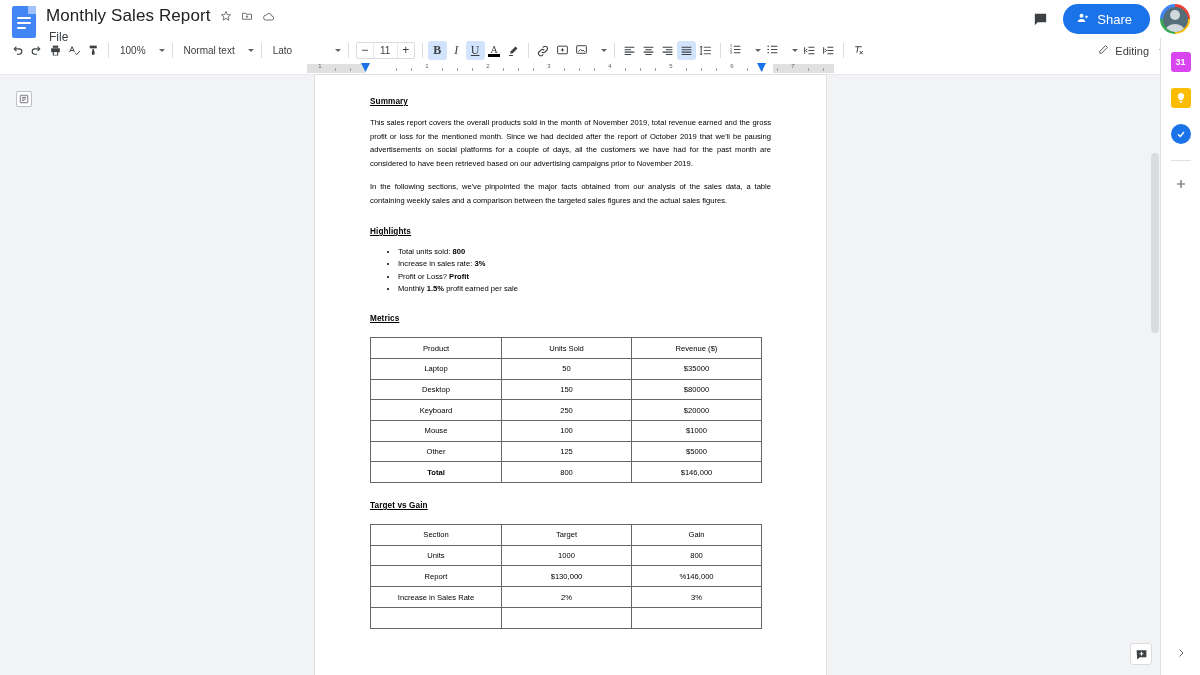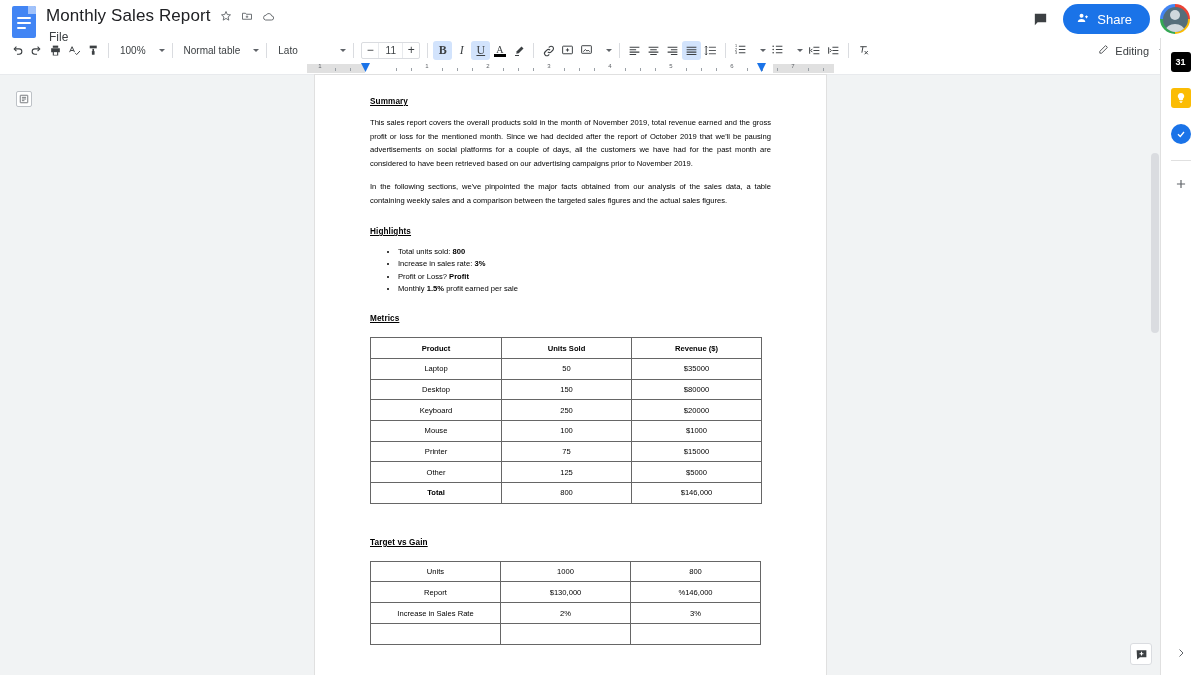--- a/index.html
+++ b/index.html
@@ -117,36 +117,36 @@
 
   
   .sec-title { font-size: 8.2px; color: #000; text-decoration: underline; font-weight: 600; letter-spacing: .1px; }
   .para { font-size: 7.6px; color: #000; line-height: 1.78; text-align: justify; margin-top: 10px; }
   .bullets { margin: 10px 0 0 28px; }
   .bullets li { font-size: 7.6px; color: #000; line-height: 1.62; list-style: disc; }
   .bullets li b { font-weight: 700; }
 
   .doc-table { border-collapse: collapse; margin: 14px 0 0 0; width: 391px; table-layout: fixed; }
   .doc-table td { border: 1px solid #666; font-size: 7.6px; color: #000; text-align: center; height: 20.7px; padding: 0 3px; }
-  .doc-table td.hd { font-weight: 700; }
+  .doc-table td.hd { font-weight: 400; }
   .doc-table td.bd { font-weight: 700; }
   .col-a { width: 131px; } .col-b { width: 130px; margin-top: 13px; } .col-c { width: 130px; }
 
   .sec-gap-1 { margin-top: 20px; }
   .sec-gap-2 { margin-top: 19px; }
-  .sec-gap-3 { margin-top: 34px; }
+  .sec-gap-3 { margin-top: 18px; }
 
   
   .side-panel {
     position: absolute; right: 0; top: 38px; bottom: 0; width: 40px;
     background: #fff; border-left: 1px solid #e0e0e0;
     display: flex; flex-direction: column; align-items: center; padding-top: 14px; gap: 16px;
   }
   .sp-icon { width: 20px; height: 20px; border-radius: 3px; cursor: pointer; display: flex; align-items: center; justify-content: center; }
-  .sp-cal { background: #000000; color: #fff; font-size: 9px; font-weight: 700; border-radius: 3px; }
+  .sp-cal { background: #d946ef; color: #fff; font-size: 9px; font-weight: 700; border-radius: 3px; }
   .sp-keep { background: #fbbc04; border-radius: 3px; position: relative; }
   .sp-tasks { background: #1a73e8; border-radius: 50%; color: #fff; }
   .sp-div { width: 20px; height: 1px; background: #e0e0e0; }
   .sp-plus { color: #5f6368; font-size: 16px; cursor: pointer; }
   .sp-chev { position: absolute; bottom: 12px; color: #5f6368; cursor: pointer; }
 
   .float-comment {
     position: absolute; right: 48px; bottom: 10px; width: 22px; height: 22px;
     border: 1px solid #dadce0; border-radius: 3px; background: #fff;
     display: flex; align-items: center; justify-content: center; cursor: pointer; color: #3c4043;
@@ -256,21 +256,21 @@
   </div>
 
   <div class="tb-sep"></div>
 
   <div class="tb-drop">
     <span class="cap">100%</span>
       <span class="caret"></span>
   </div>
   <div class="tb-sep"></div>
   <div class="tb-drop">
-    <span class="cap">Normal table</span>
+    <span class="cap">Normal text</span>
       <span class="caret"></span>
   </div>
   <div class="tb-sep"></div>
   <div class="tb-drop" style="width:76px;justify-content:space-between">
     <span class="cap">Lato</span>
       <span class="caret"></span>
   </div>
   <div class="tb-sep"></div>
 
   <div class="fontsize-box">
@@ -506,40 +506,40 @@
         <td>Keyboard</td>
         <td>250</td>
         <td>$20000</td>
       </tr>
       <tr>
         <td>Mouse</td>
         <td>100</td>
         <td>$1000</td>
       </tr>
       <tr>
-        <td>Printer</td>
-        <td>75</td>
-        <td>$15000</td>
-      </tr>
-      <tr>
         <td>Other</td>
         <td>125</td>
         <td>$5000</td>
       </tr>
       <tr>
         <td class="bd">Total</td>
         <td>800</td>
         <td>$146,000</td>
       </tr>
     </tbody>
       </table>
 
     <div class="sec-title sec-gap-3">Target vs Gain</div>
     <table class="doc-table">
       <tbody>
+          <tr>
+        <td class="hd col-a">Section</td>
+        <td class="hd col-b">Target</td>
+        <td class="hd col-c">Gain</td>
+      </tr>
       <tr>
         <td>Units</td>
         <td>1000</td>
         <td>800</td>
       </tr>
       <tr>
         <td>Report</td>
         <td>$130,000</td>
         <td>%146,000</td>
       </tr>

